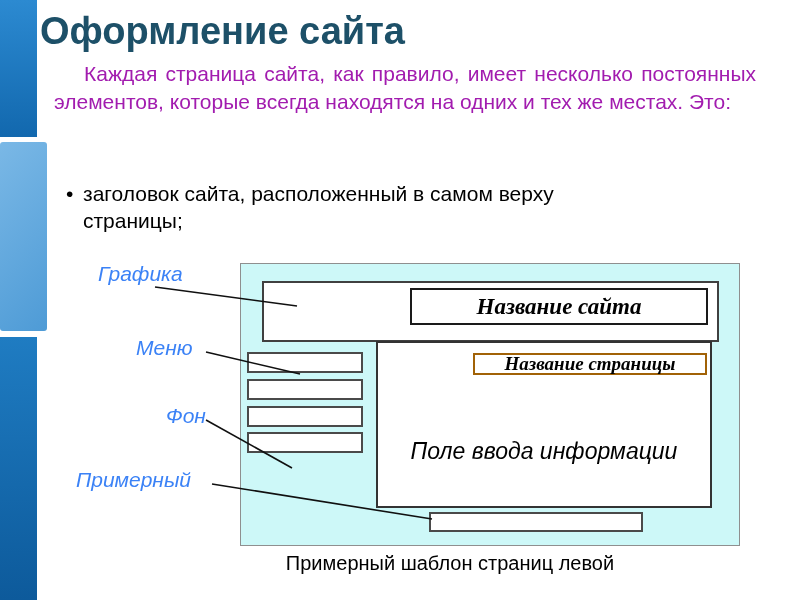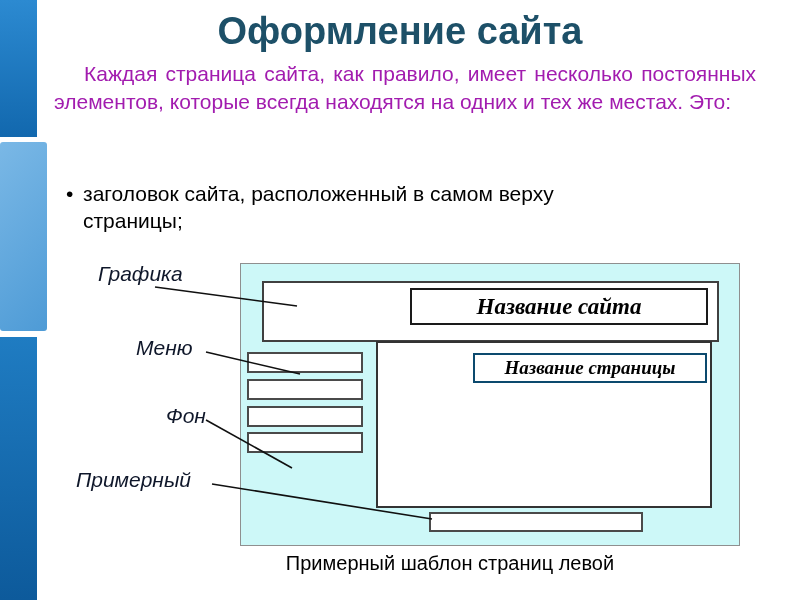--- a/index.html
+++ b/index.html
@@ -8,21 +8,21 @@
     font-family:"Liberation Sans", sans-serif; overflow:hidden; margin:0 auto;
   }
 
   
   .accent-top    { position:absolute; left:0; top:0;     width:37px; height:137px; background:linear-gradient(#2c8ad1,#1268ae); }
   .accent-square { position:absolute; left:0; top:142px; width:47px; height:189px; background:linear-gradient(135deg,#7ab8e6,#4e9bd6); border-radius:3px; }
   .accent-bottom { position:absolute; left:0; top:337px; width:37px; height:263px; background:linear-gradient(#1f7cc2,#0d5a9b); }
 
   .title {
     position:absolute; top:10px; left:40px; width:720px; margin:0;
-    text-align:center; font-size:38px; font-weight:bold; color:#1d5068;
+    text-align:left; font-size:38px; font-weight:bold; color:#1d5068;
   }
 
   .para {
     position:absolute; left:54px; top:60px; width:702px; margin:0;
     font-size:21px; line-height:1.32; text-align:justify; text-indent:30px; color:#a21caf;
   }
 
   .bullets {
     position:absolute; left:66px; top:140px; width:650px; margin:0; padding:0;
     list-style:none; font-size:21px; line-height:1.3; color:#000;
@@ -55,37 +55,37 @@
   .menu-rect.m1 { top:88px; }
   .menu-rect.m2 { top:115px; }
   .menu-rect.m3 { top:142px; }
   .menu-rect.m4 { top:168px; }
 
   .content-box {
     position:absolute; left:135px; top:77px; width:336px; height:167px;
     background:#fff; border:2px solid #333;
   }
   .page-title-box {
-    position:absolute; right:3px; top:10px; width:234px; height:30px;
-    background:#fff; border:2px solid #0c4a6e;
+    position:absolute; right:3px; top:10px; width:234px; height:22px;
+    background:#fff; border:2px solid #a16207;
     display:flex; align-items:center; justify-content:center;
     font-family:"Liberation Serif", serif; font-weight:bold; font-style:italic; font-size:19px;
   }
   .input-label {
     position:absolute; left:0; right:0; top:95px; text-align:center;
     font-style:italic; font-size:23px; color:#000;
   }
 
   .coords-rect {
     position:absolute; left:188px; top:248px; width:214px; height:20px;
     background:#fff; border:2px solid #4a4a4a;
   }
 
   
-  .callout-label { position:absolute; font-style:italic; font-size:21px; color:#0f172a; }
+  .callout-label { position:absolute; font-style:italic; font-size:21px; color:#3b82f6; }
   .lbl-graphics { left:98px;  top:262px; }
   .lbl-menu     { left:136px; top:336px; }
   .lbl-bg       { left:166px; top:404px; }
   .lbl-coords   { left:76px;  top:468px; }
 
   .lines { position:absolute; left:0; top:0; width:800px; height:600px; pointer-events:none; }
 
   .caption {
     position:absolute; left:200px; top:552px; width:500px;
     text-align:center; font-size:20px; color:#000;
@@ -115,20 +115,21 @@
       <div class="site-title-box">Название сайта</div>
     </div>
 
     <div class="menu-rect m1"></div>
     <div class="menu-rect m2"></div>
     <div class="menu-rect m3"></div>
     <div class="menu-rect m4"></div>
 
     <div class="content-box">
       <div class="page-title-box">Название страницы</div>
+      <div class="input-label">Поле ввода информации</div>
     </div>
 
     <div class="coords-rect"></div>
   </div>
 
   <div class="callout-label lbl-graphics">Графика</div>
   <div class="callout-label lbl-menu">Меню</div>
   <div class="callout-label lbl-bg">Фон</div>
   <div class="callout-label lbl-coords">Примерный</div>
 

